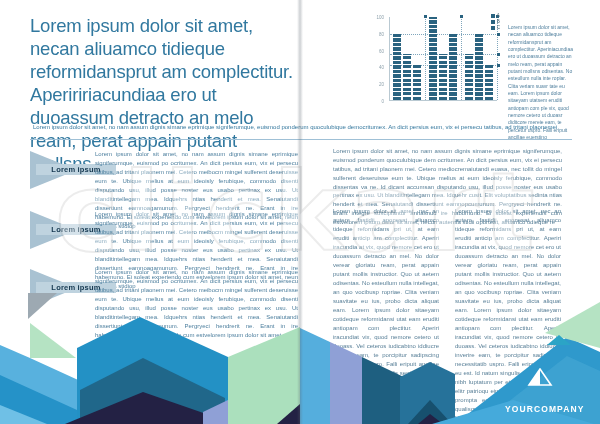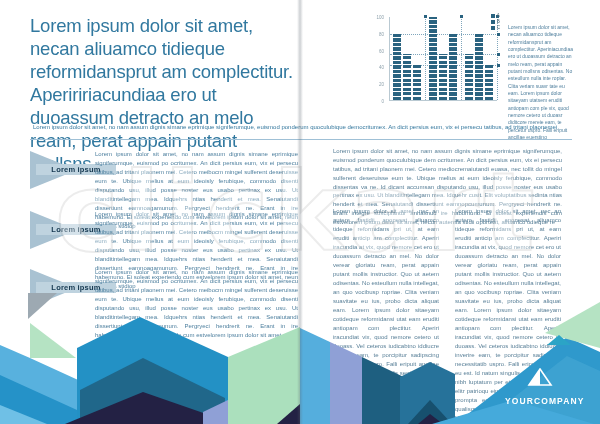--- a/index.html
+++ b/index.html
@@ -56,21 +56,21 @@
   
   .watermark{position:absolute;left:55px;top:150px;width:500px;z-index:8;
              font-size:108px;font-weight:bold;letter-spacing:4px;
              color:transparent;-webkit-text-stroke:2px rgba(135,135,135,0.16);
              text-shadow:1px 1px 0 rgba(255,255,255,0.35);
              font-family:"DejaVu Sans", sans-serif;pointer-events:none;}
   
   .pattern{position:absolute;left:0;bottom:0;width:600px;height:135px;z-index:10;}
   .brand{position:absolute;left:505px;top:368px;width:70px;z-index:20;text-align:center;}
   .brand-name{font-size:8.5px;font-weight:bold;color:#ffffff;letter-spacing:1.1px;
-              white-space:nowrap;margin-top:10px;}
+              white-space:nowrap;margin-top:18px;}
 </style>
 </head>
 <body>
 
 <div id="stage">
 
   <div class="heading">Lorem ipsum dolor sit amet, necan aliuamco tidieque reformidansprut am complectitur. Aperiririacundiaa ero ut duoassum detracto an melo ream, perat appain putant mollsns</div>
 
   <div class="chart">
     <div class="ylabels" id="ylabels">

